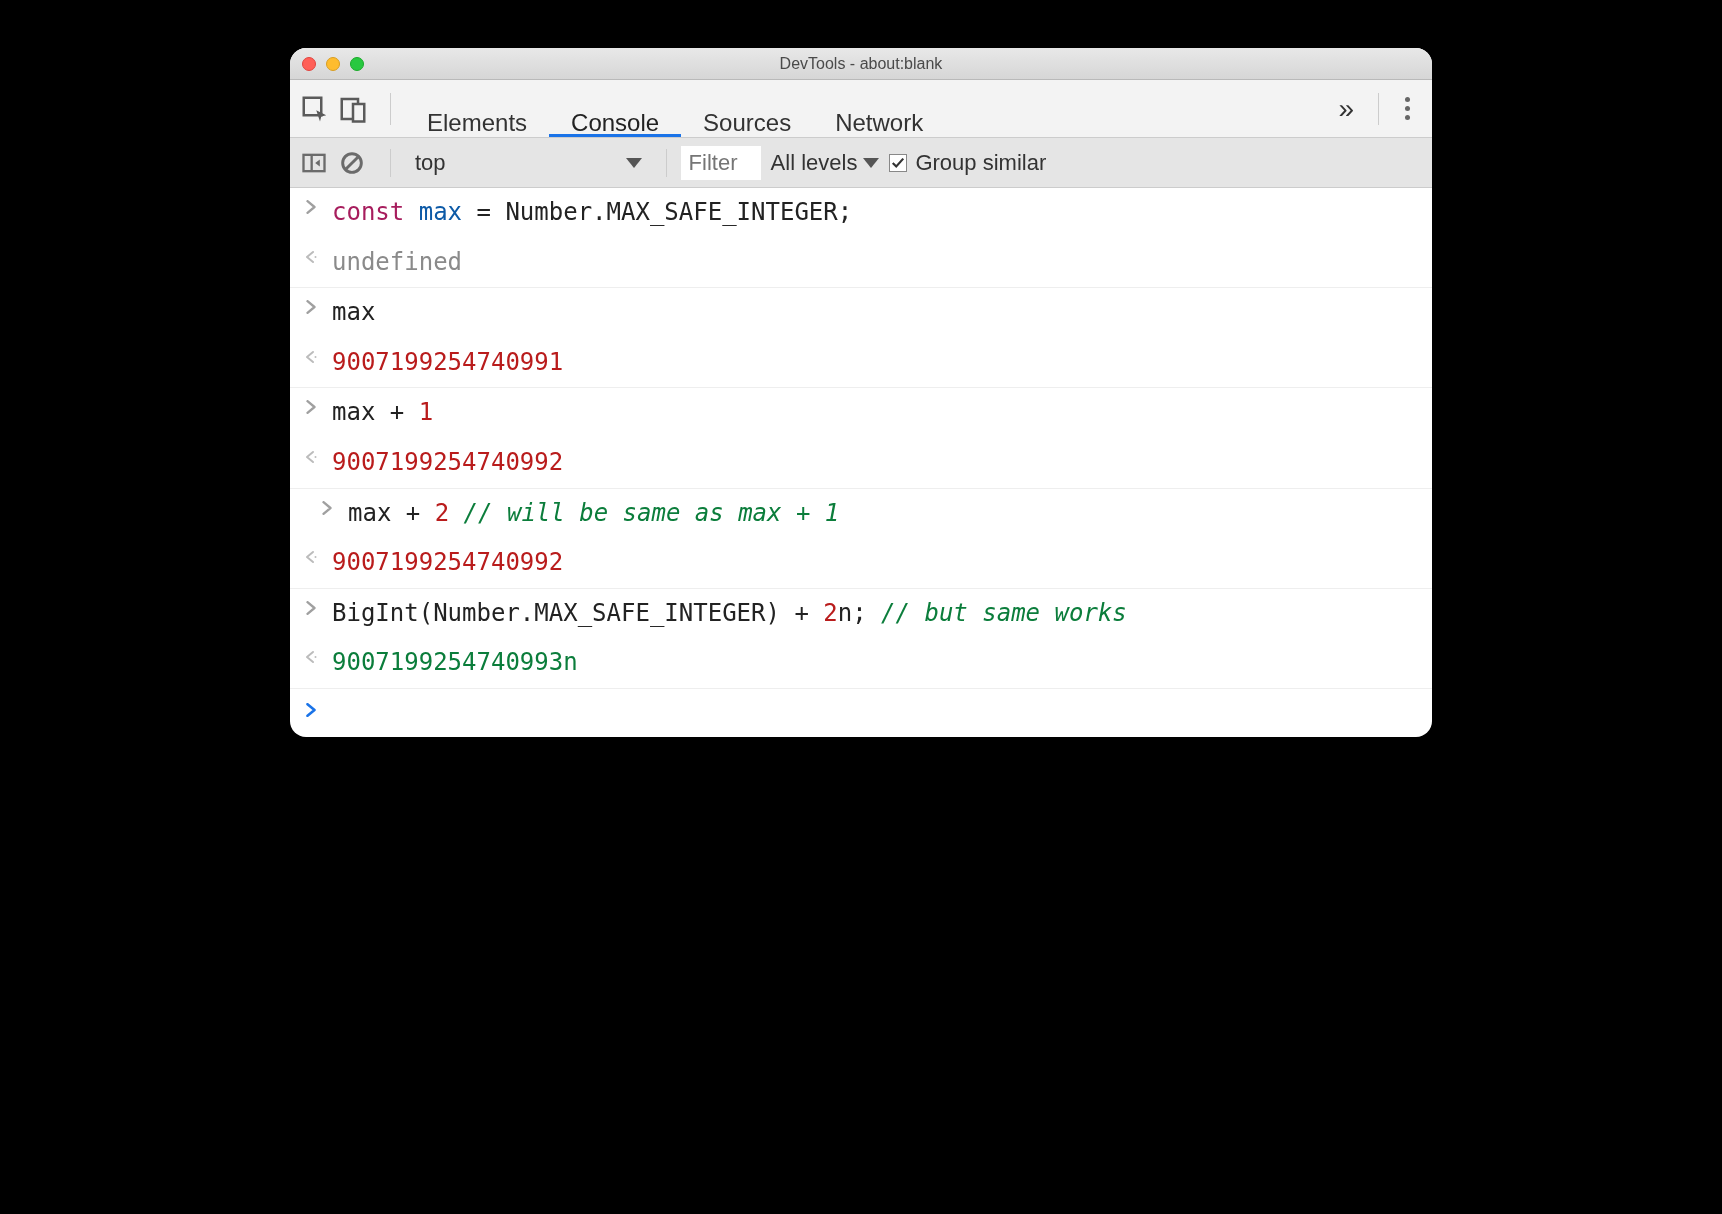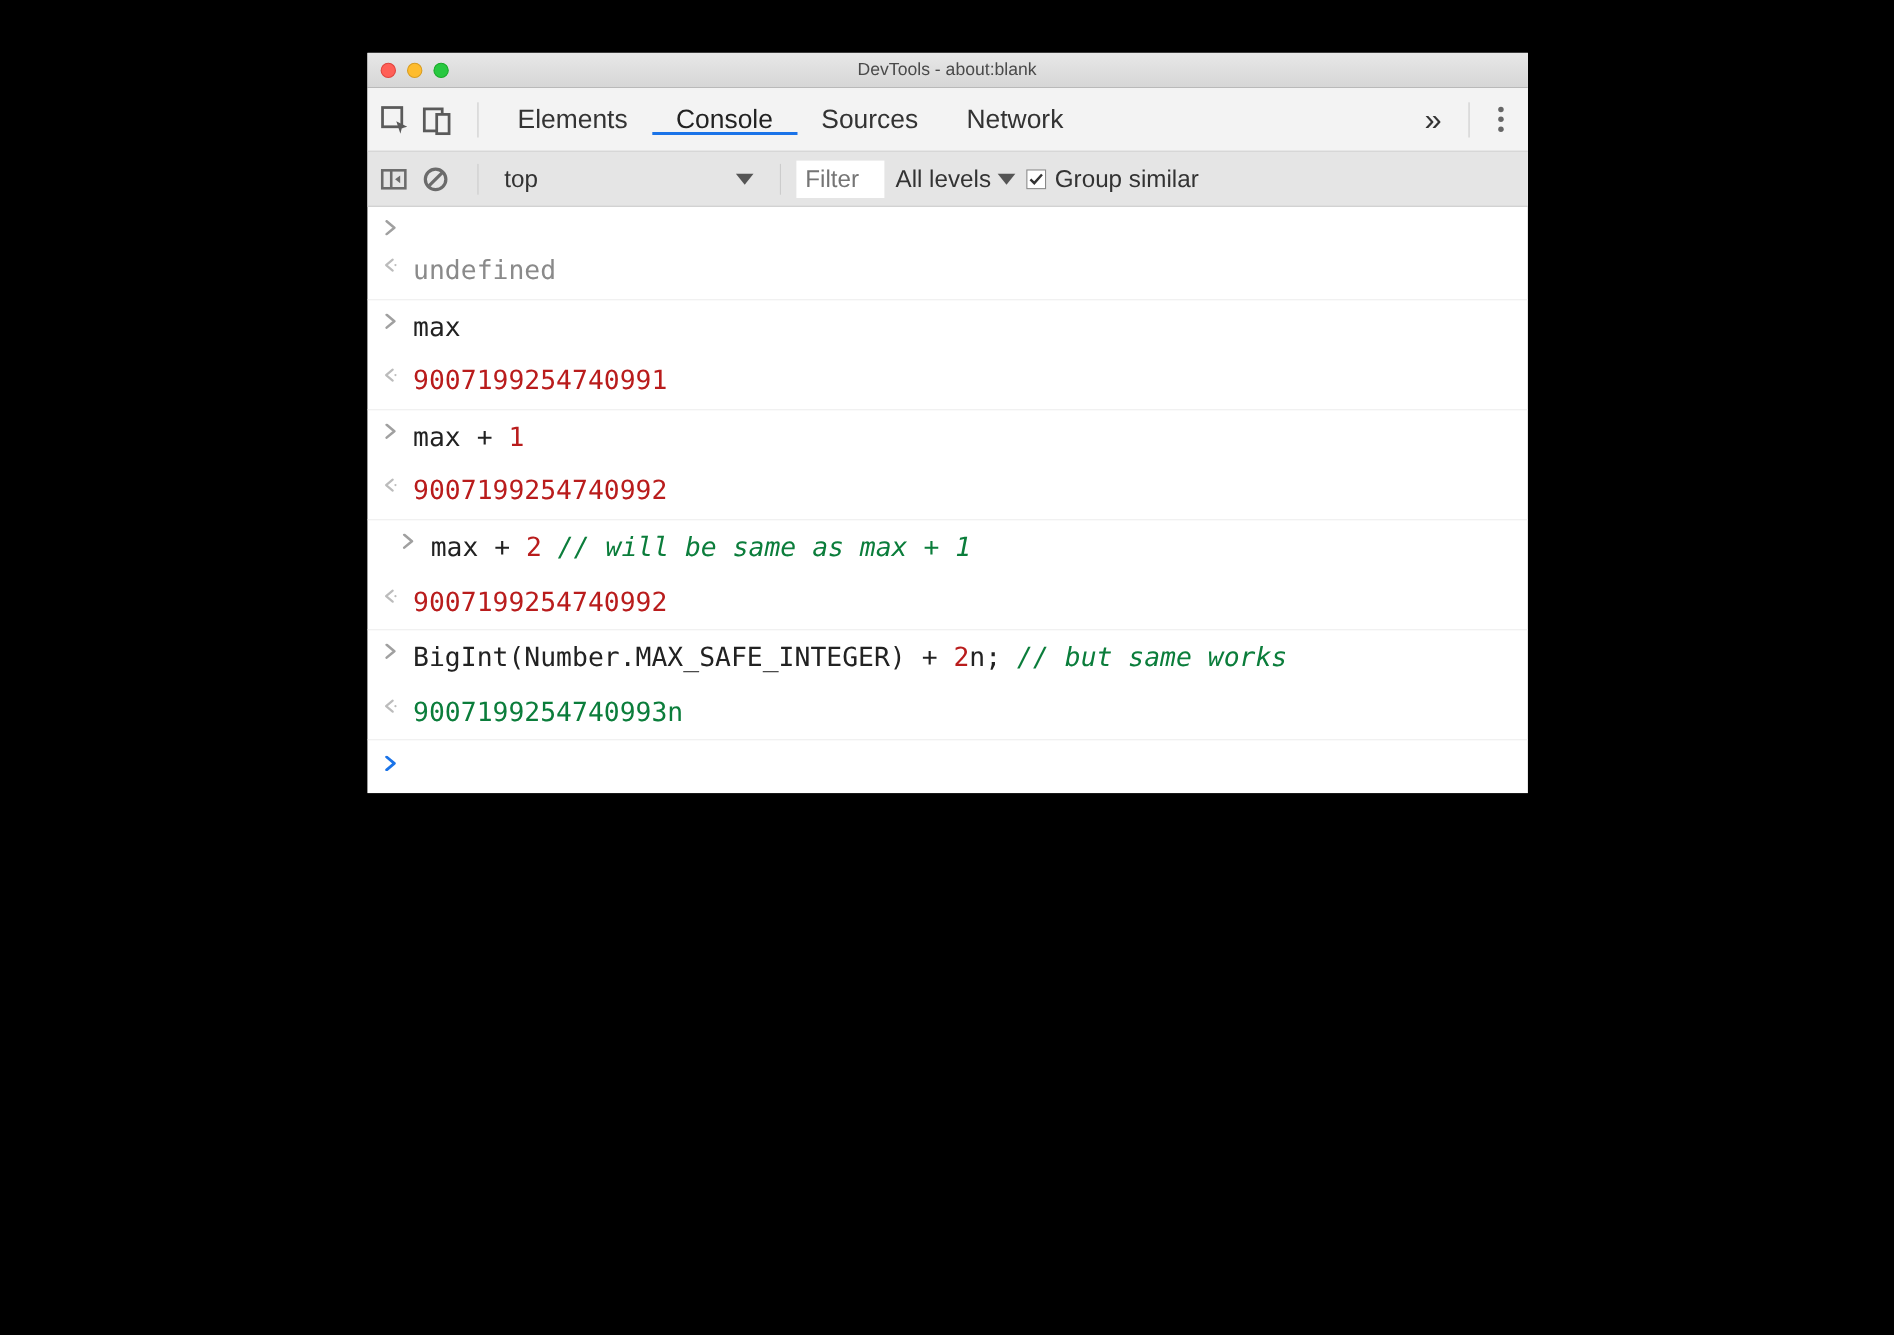--- a/index.html
+++ b/index.html
@@ -8,23 +8,23 @@
     width: 1722px;
     height: 1214px;
     font-family: -apple-system, BlinkMacSystemFont, "Segoe UI", Helvetica, Arial, sans-serif;
     display: flex;
     align-items: flex-start;
     justify-content: center;
   }
   .window {
     position: relative;
     margin-top: 48px;
-    width: 1055px;
+    width: 1142px;
     background: #fff;
-    border-radius: 0;
+    border-radius: 16px;
     box-shadow: 0 18px 50px rgba(0,0,0,0.6);
     overflow: hidden;
   }
   .titlebar {
     height: 32px;
     background: linear-gradient(#e8e8e8, #d6d6d6);
     border-bottom: 1px solid #b9b9b9;
     display: flex;
     align-items: center;
     padding: 0 12px;
@@ -41,21 +41,21 @@
   }
   .toolbar {
     height: 58px;
     background: #f3f3f3;
     border-bottom: 1px solid #ccc;
     display:flex; align-items:center;
     padding: 0 10px;
   }
   .tbicon { width:30px; height:30px; display:flex; align-items:center; justify-content:center; color:#5a5a5a; margin-right:8px; }
   .vsep { width:1px; height:32px; background:#ccc; margin:0 14px; }
-  .tabs { display:flex; align-items:center; gap: 0; height:100%; }
+  .tabs { display:flex; align-items:flex-end; gap: 0; height:100%; }
   .tab {
     padding: 0 22px;
     display:flex; align-items:center;
     font-size: 24px; color:#333;
     cursor:pointer;
   }
   .tab.active { color:#222; font-weight:500; box-shadow: inset 0 -3px 0 #1a73e8; }
   .spacer { flex:1; }
   .more-chevrons { font-size:28px; color:#333; padding:0 16px; letter-spacing:-6px; }
   .kebab { display:flex; flex-direction:column; gap:4px; padding:0 12px; }
@@ -191,20 +191,21 @@
     <span class="group-label">Group similar</span>
   </div>
 
   <div class="console" id="console-body">
       <div class="row" style="border-bottom: none;">
         <div class="gutter">
           <svg viewBox="0 0 12 12">
             <path d="M3 1 L9 6 L3 11" fill="none" stroke="#a0a0a0" stroke-width="2" stroke-linecap="round" stroke-linejoin="round"></path>
           </svg>
         </div>
+        <div class="code"><span class="kw">const </span><span class="var">max</span><span class="plain"> = Number.MAX_SAFE_INTEGER;</span></div>
       </div>
       <div class="row">
         <div class="gutter">
           <svg viewBox="0 0 14 12">
             <path d="M9 1 L3 6 L9 11" fill="none" stroke="#bcbcbc" stroke-width="2" stroke-linecap="round" stroke-linejoin="round"></path>
             <circle cx="11.5" cy="6" r="1" fill="#bcbcbc"></circle>
           </svg>
         </div>
         <div class="code"><span class="undef">undefined</span></div>
       </div>

